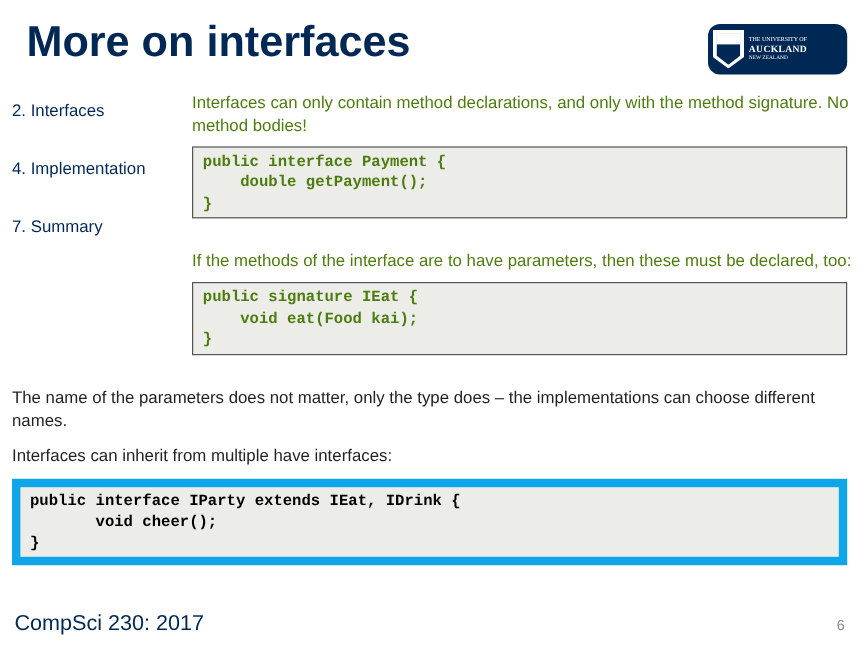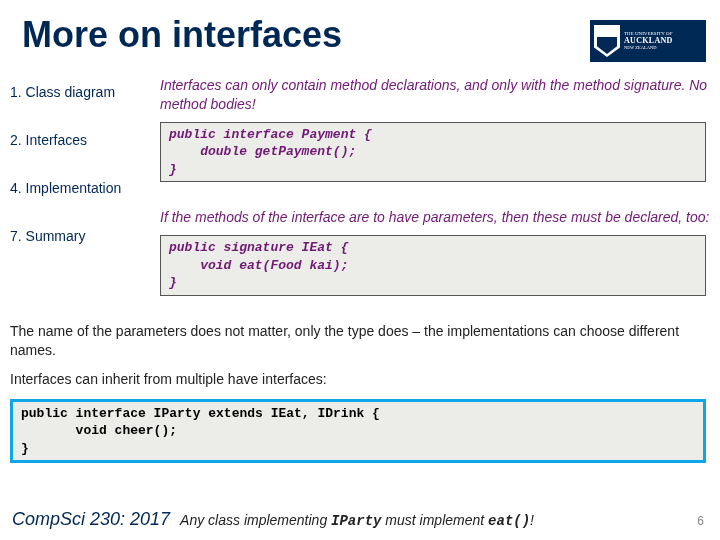--- a/index.html
+++ b/index.html
@@ -20,20 +20,21 @@
   .logo {
     position: absolute;
     top: 20px;
     right: 14px;
     width: 116px;
     height: 42px;
     background: #002855;
     display: flex;
     align-items: center;
     padding: 3px 4px;
+    border-radius: 10px;
   }
   .logo-shield {
     width: 26px;
     height: 32px;
     background: #fff;
     clip-path: polygon(0 0, 100% 0, 100% 70%, 50% 100%, 0 70%);
     position: relative;
     flex-shrink: 0;
   }
   .logo-shield::after {
@@ -71,22 +72,21 @@
   .sidebar-item {
     color: #002855;
     font-size: 14px;
     padding: 8px 4px 24px 10px;
   }
   .main {
     flex: 1;
     padding-right: 0;
     padding-top: 6px;
     font-size: 14px;
-    color: #701a75;
-    font-style: italic;
+    color: #4d7c0f;
   }
   .para {
     margin-bottom: 8px;
     line-height: 1.35;
   }
   .wide-para {
     font-size: 14px;
     color: #222;
     padding: 0 0 0 10px;
     margin-bottom: 10px;
@@ -98,37 +98,36 @@
     font-family: "Courier New", monospace;
     font-size: 13px;
     font-weight: bold;
     padding: 3px 8px 3px 8px;
     margin: 6px 14px 26px 0;
     white-space: pre;
     line-height: 1.35;
   }
   .code-block-wide {
     background: #ecede8;
-    border: 3px solid #0ea5e9;
+    border: 7px solid #0ea5e9;
     font-family: "Courier New", monospace;
     font-size: 13px;
     font-weight: bold;
     padding: 3px 8px 3px 8px;
     margin: 4px 14px 12px 10px;
     white-space: pre;
     line-height: 1.35;
   }
   .footer {
     position: absolute;
     bottom: 10px;
     left: 12px;
     right: 0;
     display: flex;
     align-items: baseline;
-    font-style: italic;
   }
   .footer-course {
     color: #002855;
     font-size: 18px;
   }
   .footer-note {
     font-size: 14px;
     color: #222;
     margin-left: 10px;
   }
@@ -150,21 +149,20 @@
   <div class="logo-shield"></div>
   <div class="logo-text">
     <div class="l1">THE UNIVERSITY OF</div>
     <div class="l2">AUCKLAND</div>
     <div class="l3">NEW ZEALAND</div>
   </div>
 </div>
 
 <div class="layout">
   <div class="sidebar">
-    <div class="sidebar-item">1. Class diagram</div>
     <div class="sidebar-item">2. Interfaces</div>
     <div class="sidebar-item">4. Implementation</div>
     <div class="sidebar-item">7. Summary</div>
   </div>
 
   <div class="main">
     <div class="para">Interfaces can only contain method declarations, and only with the method signature. No method bodies!</div>
     <div class="code-block">public interface Payment {
     double getPayment();
 }</div>
@@ -176,18 +174,15 @@
 </div>
 
 <div class="wide-para">The name of the parameters does not matter, only the type does – the implementations can choose different names.</div>
 <div class="wide-para">Interfaces can inherit from multiple have interfaces:</div>
 <div class="code-block-wide">public interface IParty extends IEat, IDrink {
        void cheer();
 }</div>
 
 <div class="footer">
   <span class="footer-course">CompSci 230: 2017</span>
-  <span class="footer-note">
-    <span>Any class implementing </span><span class="mono">IParty</span><span> must implement </span><span class="mono">eat()</span><span>!</span>
-  </span>
 </div>
 
 <div class="pagenum">6</div>
 
 </body></html>

